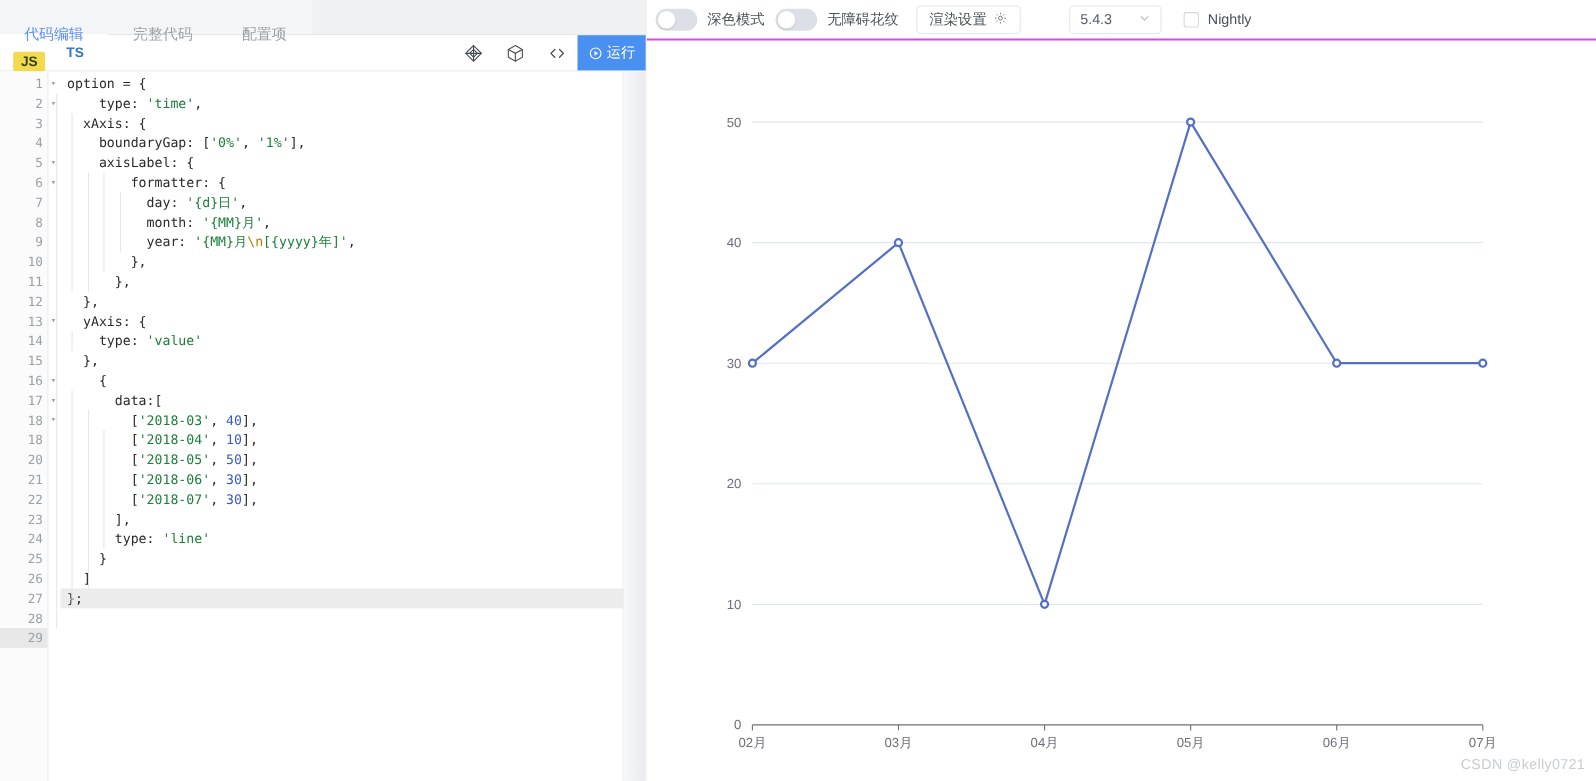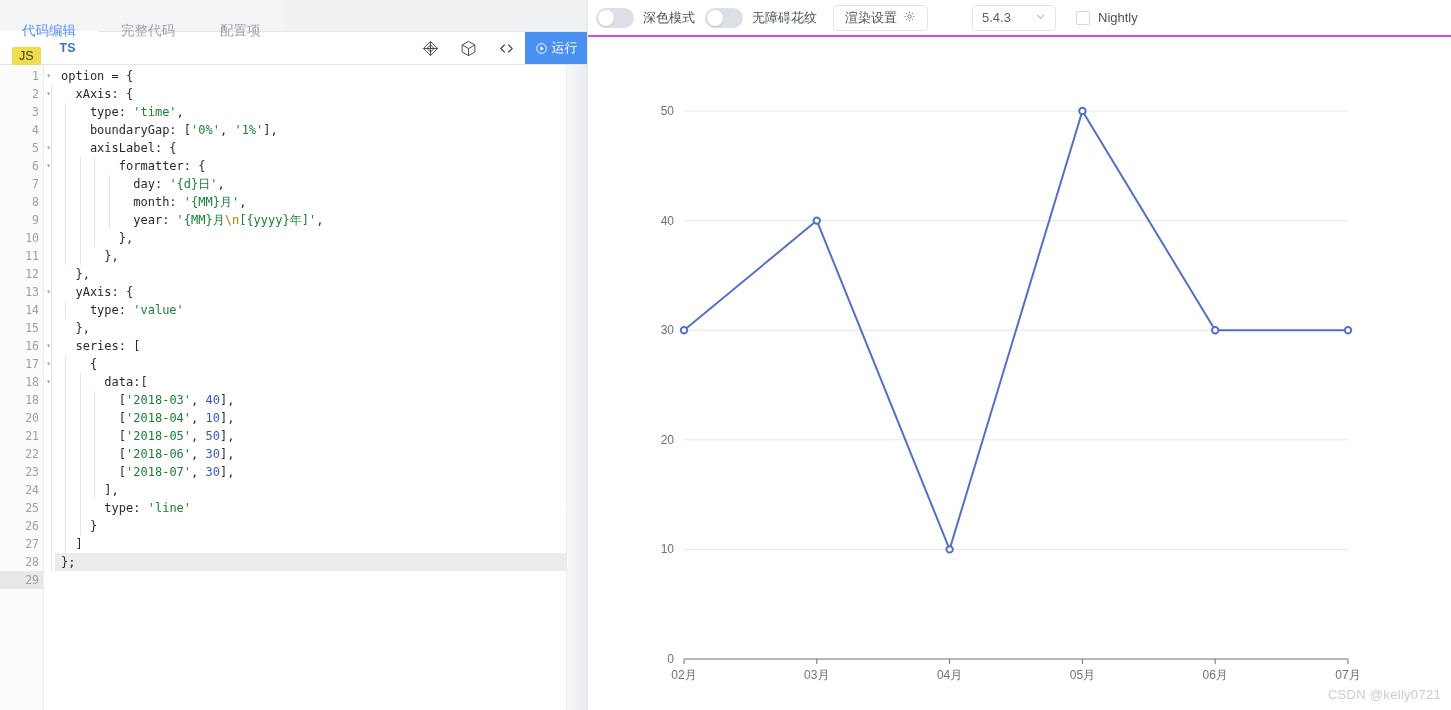--- a/index.html
+++ b/index.html
@@ -68,21 +68,21 @@
   }
   .lang-tabs {
     display: flex;
     align-items: center;
     padding-left: 12px;
     gap: 14px;
   }
   .lang-js {
     background: #f0db4f;
     color: #3d3d1a;
-    font-weight: normal;
+    font-weight: bold;
     font-size: 12.5px;
     padding: 3px 7px;
     border-radius: 2px;
     line-height: 1;
     cursor: pointer;
     margin-top: 16px;
   }
   .lang-ts {
     color: #3178c6;
     font-weight: bold;
@@ -463,35 +463,34 @@
             <div class="iguide" style="left: 35.88px; top: 432px; height: 18px;"></div>
             <div class="iguide" style="left: 7px; top: 450px; height: 18px;"></div>
             <div class="iguide" style="left: 21.44px; top: 450px; height: 18px;"></div>
             <div class="iguide" style="left: 35.88px; top: 450px; height: 18px;"></div>
             <div class="iguide" style="left: 7px; top: 468px; height: 18px;"></div>
             <div class="iguide" style="left: 21.44px; top: 468px; height: 18px;"></div>
             <div class="iguide" style="left: 7px; top: 486px; height: 18px;"></div>
           </div>
         <div id="code-lines">
             <div class="code-line">option = {</div>
+            <div class="code-line">    type: <span class="tok-str">'time'</span>,</div>
             <div class="code-line">  xAxis: {</div>
-            <div class="code-line">    type: <span class="tok-str">'time'</span>,</div>
             <div class="code-line">    boundaryGap: [<span class="tok-str">'0%'</span>, <span class="tok-str">'1%'</span>],</div>
             <div class="code-line">    axisLabel: {</div>
             <div class="code-line">        formatter: {</div>
             <div class="code-line">          day: <span class="tok-str">'{d}日'</span>,</div>
             <div class="code-line">          month: <span class="tok-str">'{MM}月'</span>,</div>
             <div class="code-line">          year: <span class="tok-str">'{MM}月<span class="tok-esc">\n</span>[{yyyy}年]'</span>,</div>
             <div class="code-line">        },</div>
             <div class="code-line">      },</div>
             <div class="code-line">  },</div>
             <div class="code-line">  yAxis: {</div>
             <div class="code-line">    type: <span class="tok-str">'value'</span></div>
             <div class="code-line">  },</div>
-            <div class="code-line">  series: [</div>
             <div class="code-line">    {</div>
             <div class="code-line">      data:[</div>
             <div class="code-line">        [<span class="tok-str">'2018-03'</span>, <span class="tok-num">40</span>],</div>
             <div class="code-line">        [<span class="tok-str">'2018-04'</span>, <span class="tok-num">10</span>],</div>
             <div class="code-line">        [<span class="tok-str">'2018-05'</span>, <span class="tok-num">50</span>],</div>
             <div class="code-line">        [<span class="tok-str">'2018-06'</span>, <span class="tok-num">30</span>],</div>
             <div class="code-line">        [<span class="tok-str">'2018-07'</span>, <span class="tok-num">30</span>],</div>
             <div class="code-line">      ],</div>
             <div class="code-line">      type: <span class="tok-str">'line'</span></div>
             <div class="code-line">    }</div>

